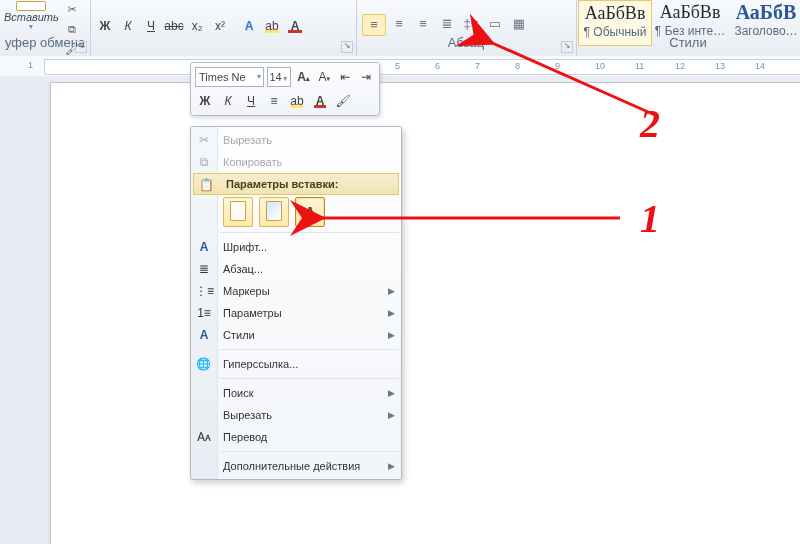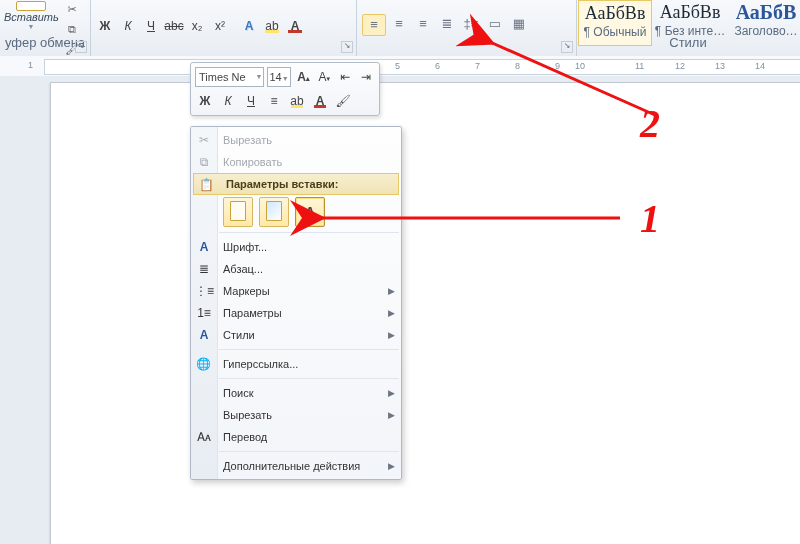--- a/index.html
+++ b/index.html
@@ -425,20 +425,21 @@
   <div id="grp-para" class="grp">
     <div id="para-row">
       <div class="btn active">≡</div>
       <div class="btn">≡</div>
       <div class="btn">≡</div>
       <div class="btn">≣</div>
       <div class="btn">‡≡</div>
       <div class="btn">▭</div>
       <div class="btn">▦</div>
     </div>
+    <div class="grp-label">Абзац</div>
     <div class="dlg-launcher">↘</div>
   </div>
 
   <div id="grp-styles" class="grp">
     <div class="style-tile sel" style="left:2px;">
       <div class="samp">АаБбВв</div>
       <div class="lbl">¶ Обычный</div>
     </div>
     <div class="style-tile" style="left:78px;">
       <div class="samp">АаБбВв</div>
@@ -454,21 +455,21 @@
 
 <div id="ruler">
   <div class="vrule-box">L</div>
   <span style="position:absolute;left:28px;top:4px;">1</span>
   <div id="ruler-inner">
     <span class="ri-lbl" style="left:350px;">5</span>
     <span class="ri-lbl" style="left:390px;">6</span>
     <span class="ri-lbl" style="left:430px;">7</span>
     <span class="ri-lbl" style="left:470px;">8</span>
     <span class="ri-lbl" style="left:510px;">9</span>
-    <span class="ri-lbl" style="left:530px;">10</span>
+    <span class="ri-lbl" style="left:550px;">10</span>
     <span class="ri-lbl" style="left:590px;">11</span>
     <span class="ri-lbl" style="left:630px;">12</span>
     <span class="ri-lbl" style="left:670px;text-align:center;">13</span>
     <span class="ri-lbl" style="left:710px;">14</span>
   </div>
 </div>
 
 <div id="doc">
   <div id="page">
     <div id="cursor"></div>

